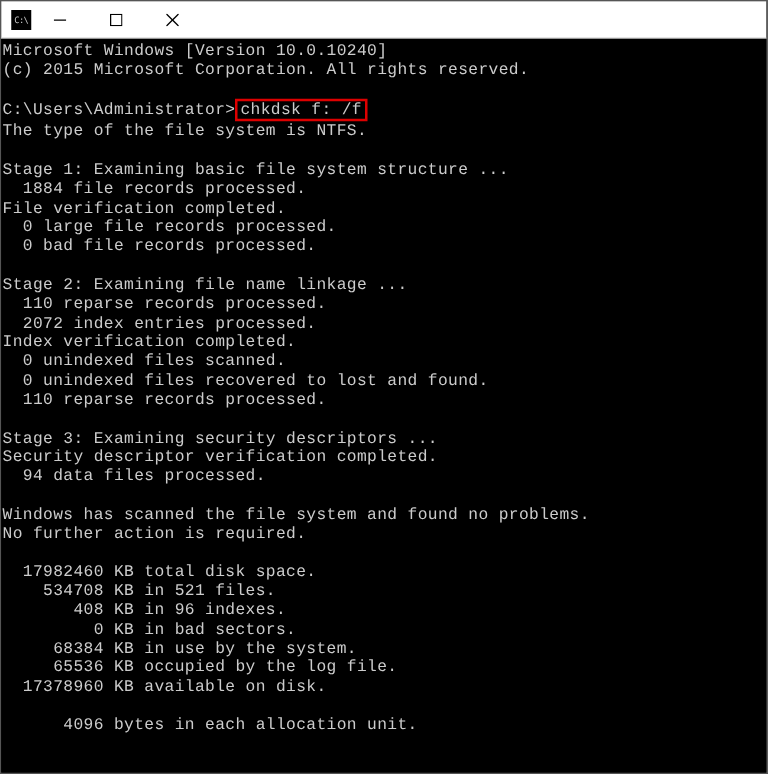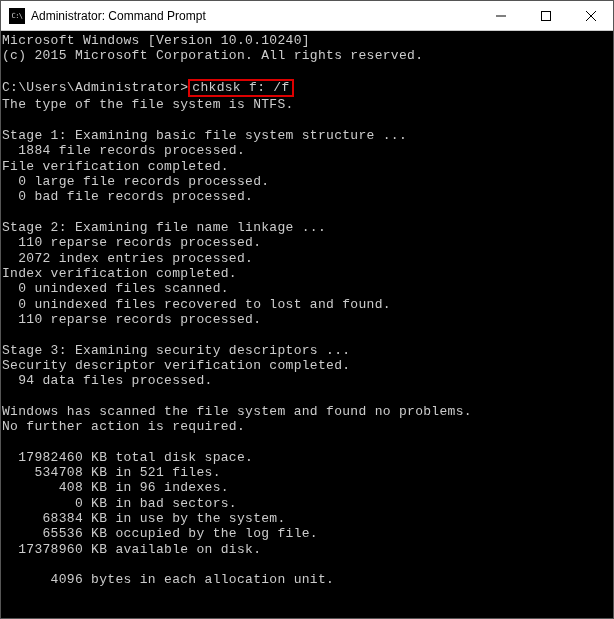--- a/index.html
+++ b/index.html
@@ -76,21 +76,20 @@
       display: inline-block;
       line-height: 1.1;
     }
   </style>
 </head>
 <body>
 
 <div class="window">
   <div class="titlebar">
     <div class="title-icon">C:\</div>
-    <div class="title-text">Administrator: Command Prompt</div>
     <div class="win-controls">
       <div class="win-btn">
         <svg viewBox="0 0 10 10">
             <line x1="0" y1="5" x2="10" y2="5" stroke="#000" stroke-width="1"></line>
           </svg>
       </div>
       <div class="win-btn">
         <svg viewBox="0 0 10 10">
             <rect x="0.5" y="0.5" width="9" height="9" fill="none" stroke="#000" stroke-width="1"></rect>
           </svg>

